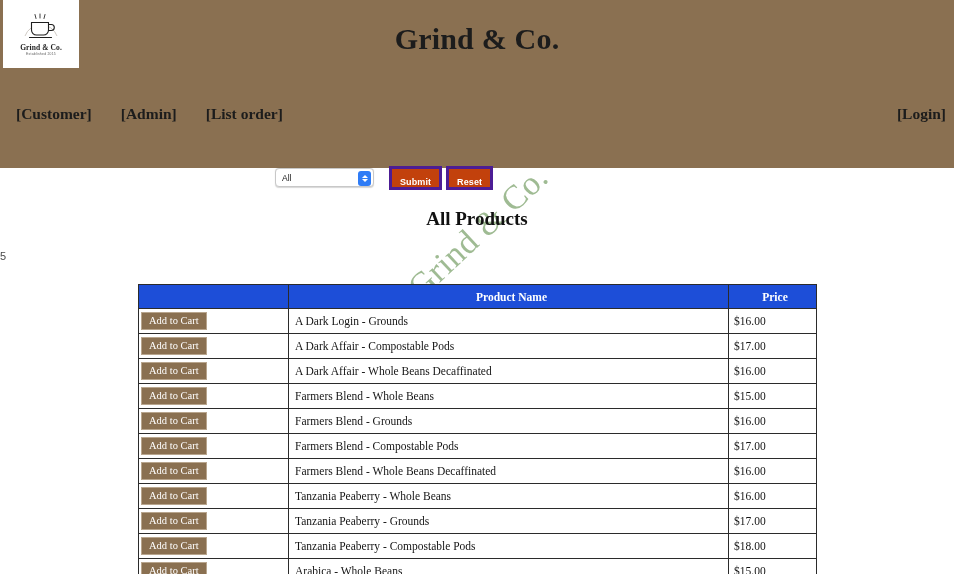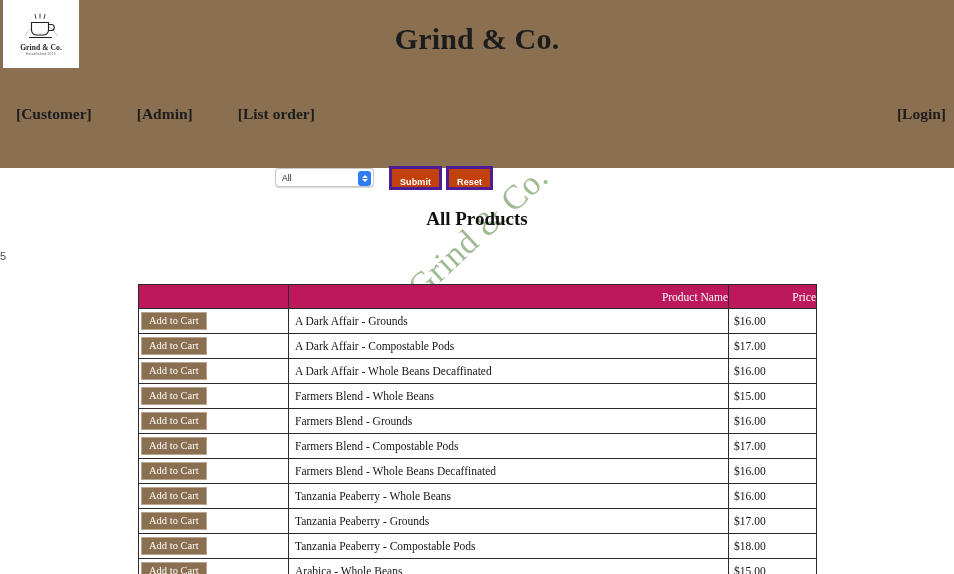--- a/index.html
+++ b/index.html
@@ -81,21 +81,21 @@
     color: #1c1c1c;
     letter-spacing: 0.2px;
   }
 
   #nav-left {
     position: absolute;
     left: 16px;
     top: 105px;
     display: flex;
     align-items: baseline;
-    gap: 16px;
+    gap: 0px;
   }
   .nav-link {
     font-family: "Liberation Serif", "DejaVu Serif", serif;
     font-size: 15.5px;
     font-weight: bold;
     color: #1c1c1c;
     text-decoration: none;
     white-space: nowrap;
     cursor: pointer;
   }
@@ -253,24 +253,24 @@
   #products-table td {
     border: 1px solid #2b2b2b;
     padding: 0;
     height: 24px;
     vertical-align: middle;
     font-family: "Liberation Serif", "DejaVu Serif", serif;
     font-size: 11.5px;
     color: #141414;
   }
   #products-table thead th {
-    background: #be185d;
+    background: #1d4ed8;
     color: #ffffff;
-    font-weight: normal;
-    text-align: right;
+    font-weight: bold;
+    text-align: center;
     font-size: 11.5px;
     height: 23px;
   }
   .col-action { width: 150px; }
   .col-name   { width: 440px; }
   .col-price  { width: 88px; }
   #products-table td.cell-name  { padding-left: 6px; }
   #products-table td.cell-price { padding-left: 5px; }
   #products-table th.cell-name  { padding-left: 6px; }
   #products-table th.cell-price { padding-left: 5px; }
@@ -355,21 +355,21 @@
   <thead>
     <tr>
       <th class="cell-action"></th>
       <th class="cell-name">Product Name</th>
       <th class="cell-price">Price</th>
     </tr>
   </thead>
   <tbody id="products-table-body">
       <tr>
         <td class="cell-action"><span class="add-to-cart-btn">Add to Cart</span></td>
-        <td class="cell-name">A Dark Affair - Grounds</td>
+        <td class="cell-name">A Dark Login - Grounds</td>
         <td class="cell-price">$16.00</td>
       </tr>
       <tr>
         <td class="cell-action"><span class="add-to-cart-btn">Add to Cart</span></td>
         <td class="cell-name">A Dark Affair - Compostable Pods</td>
         <td class="cell-price">$17.00</td>
       </tr>
       <tr>
         <td class="cell-action"><span class="add-to-cart-btn">Add to Cart</span></td>
         <td class="cell-name">A Dark Affair - Whole Beans Decaffinated</td>

